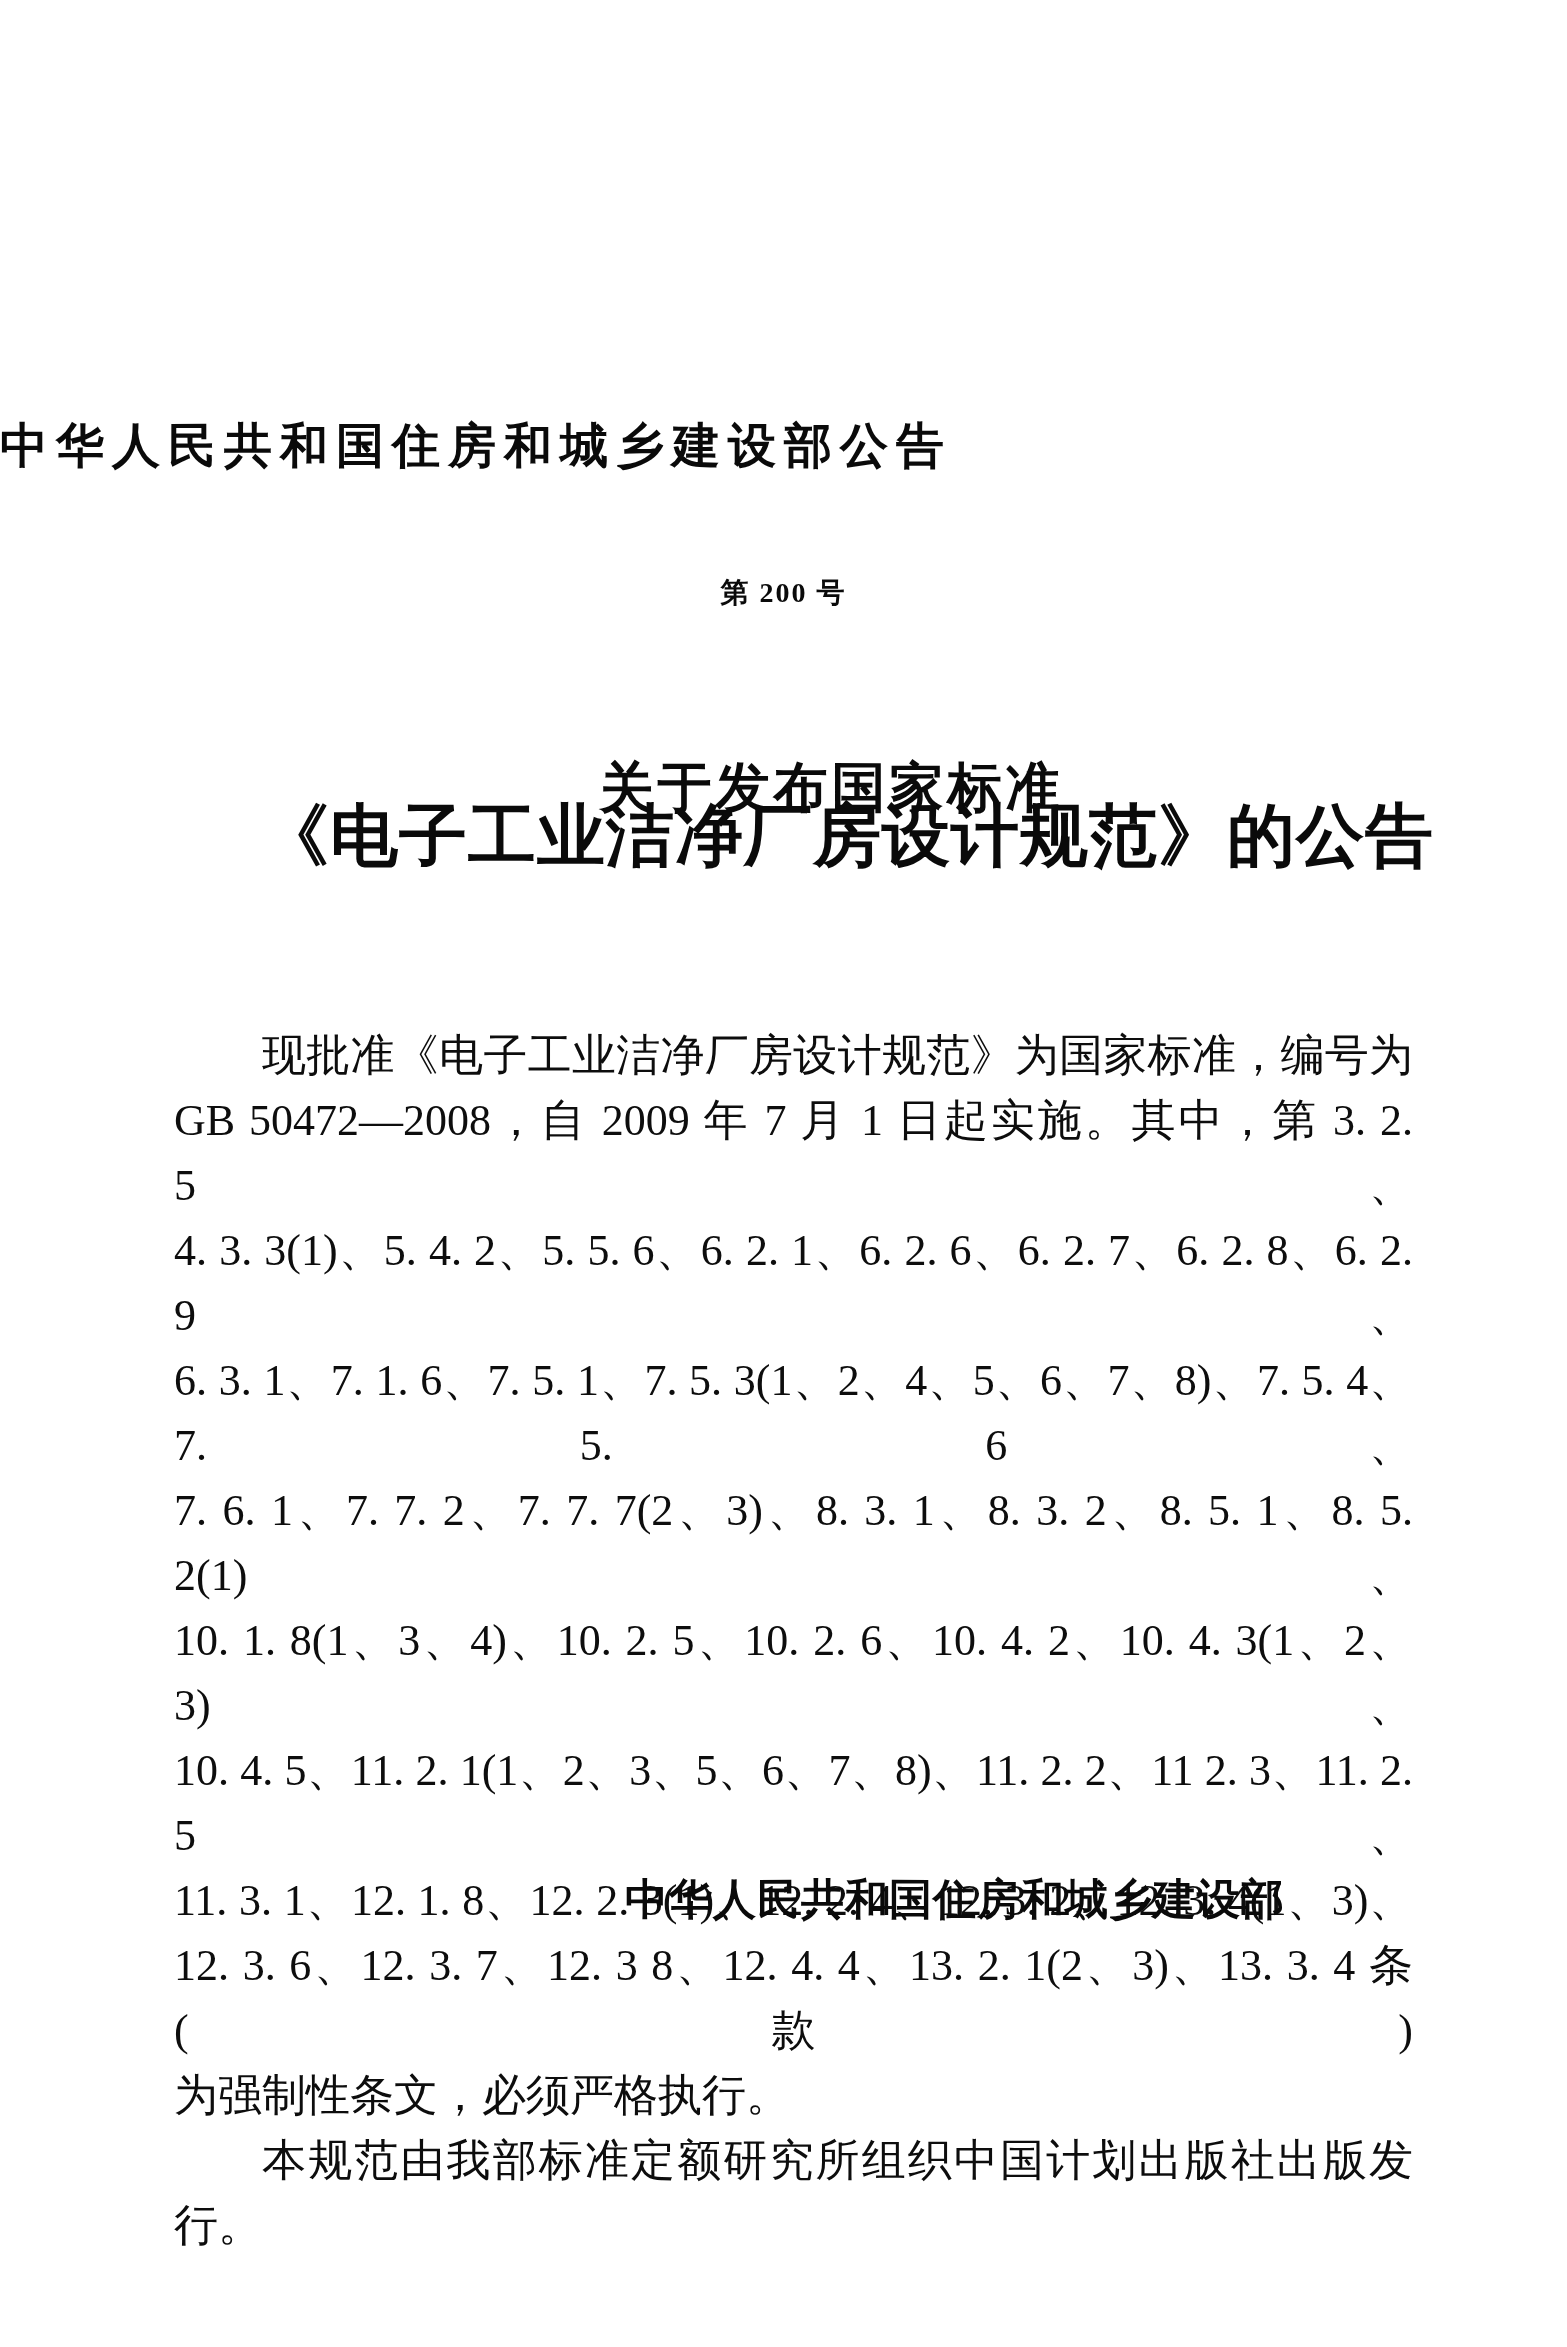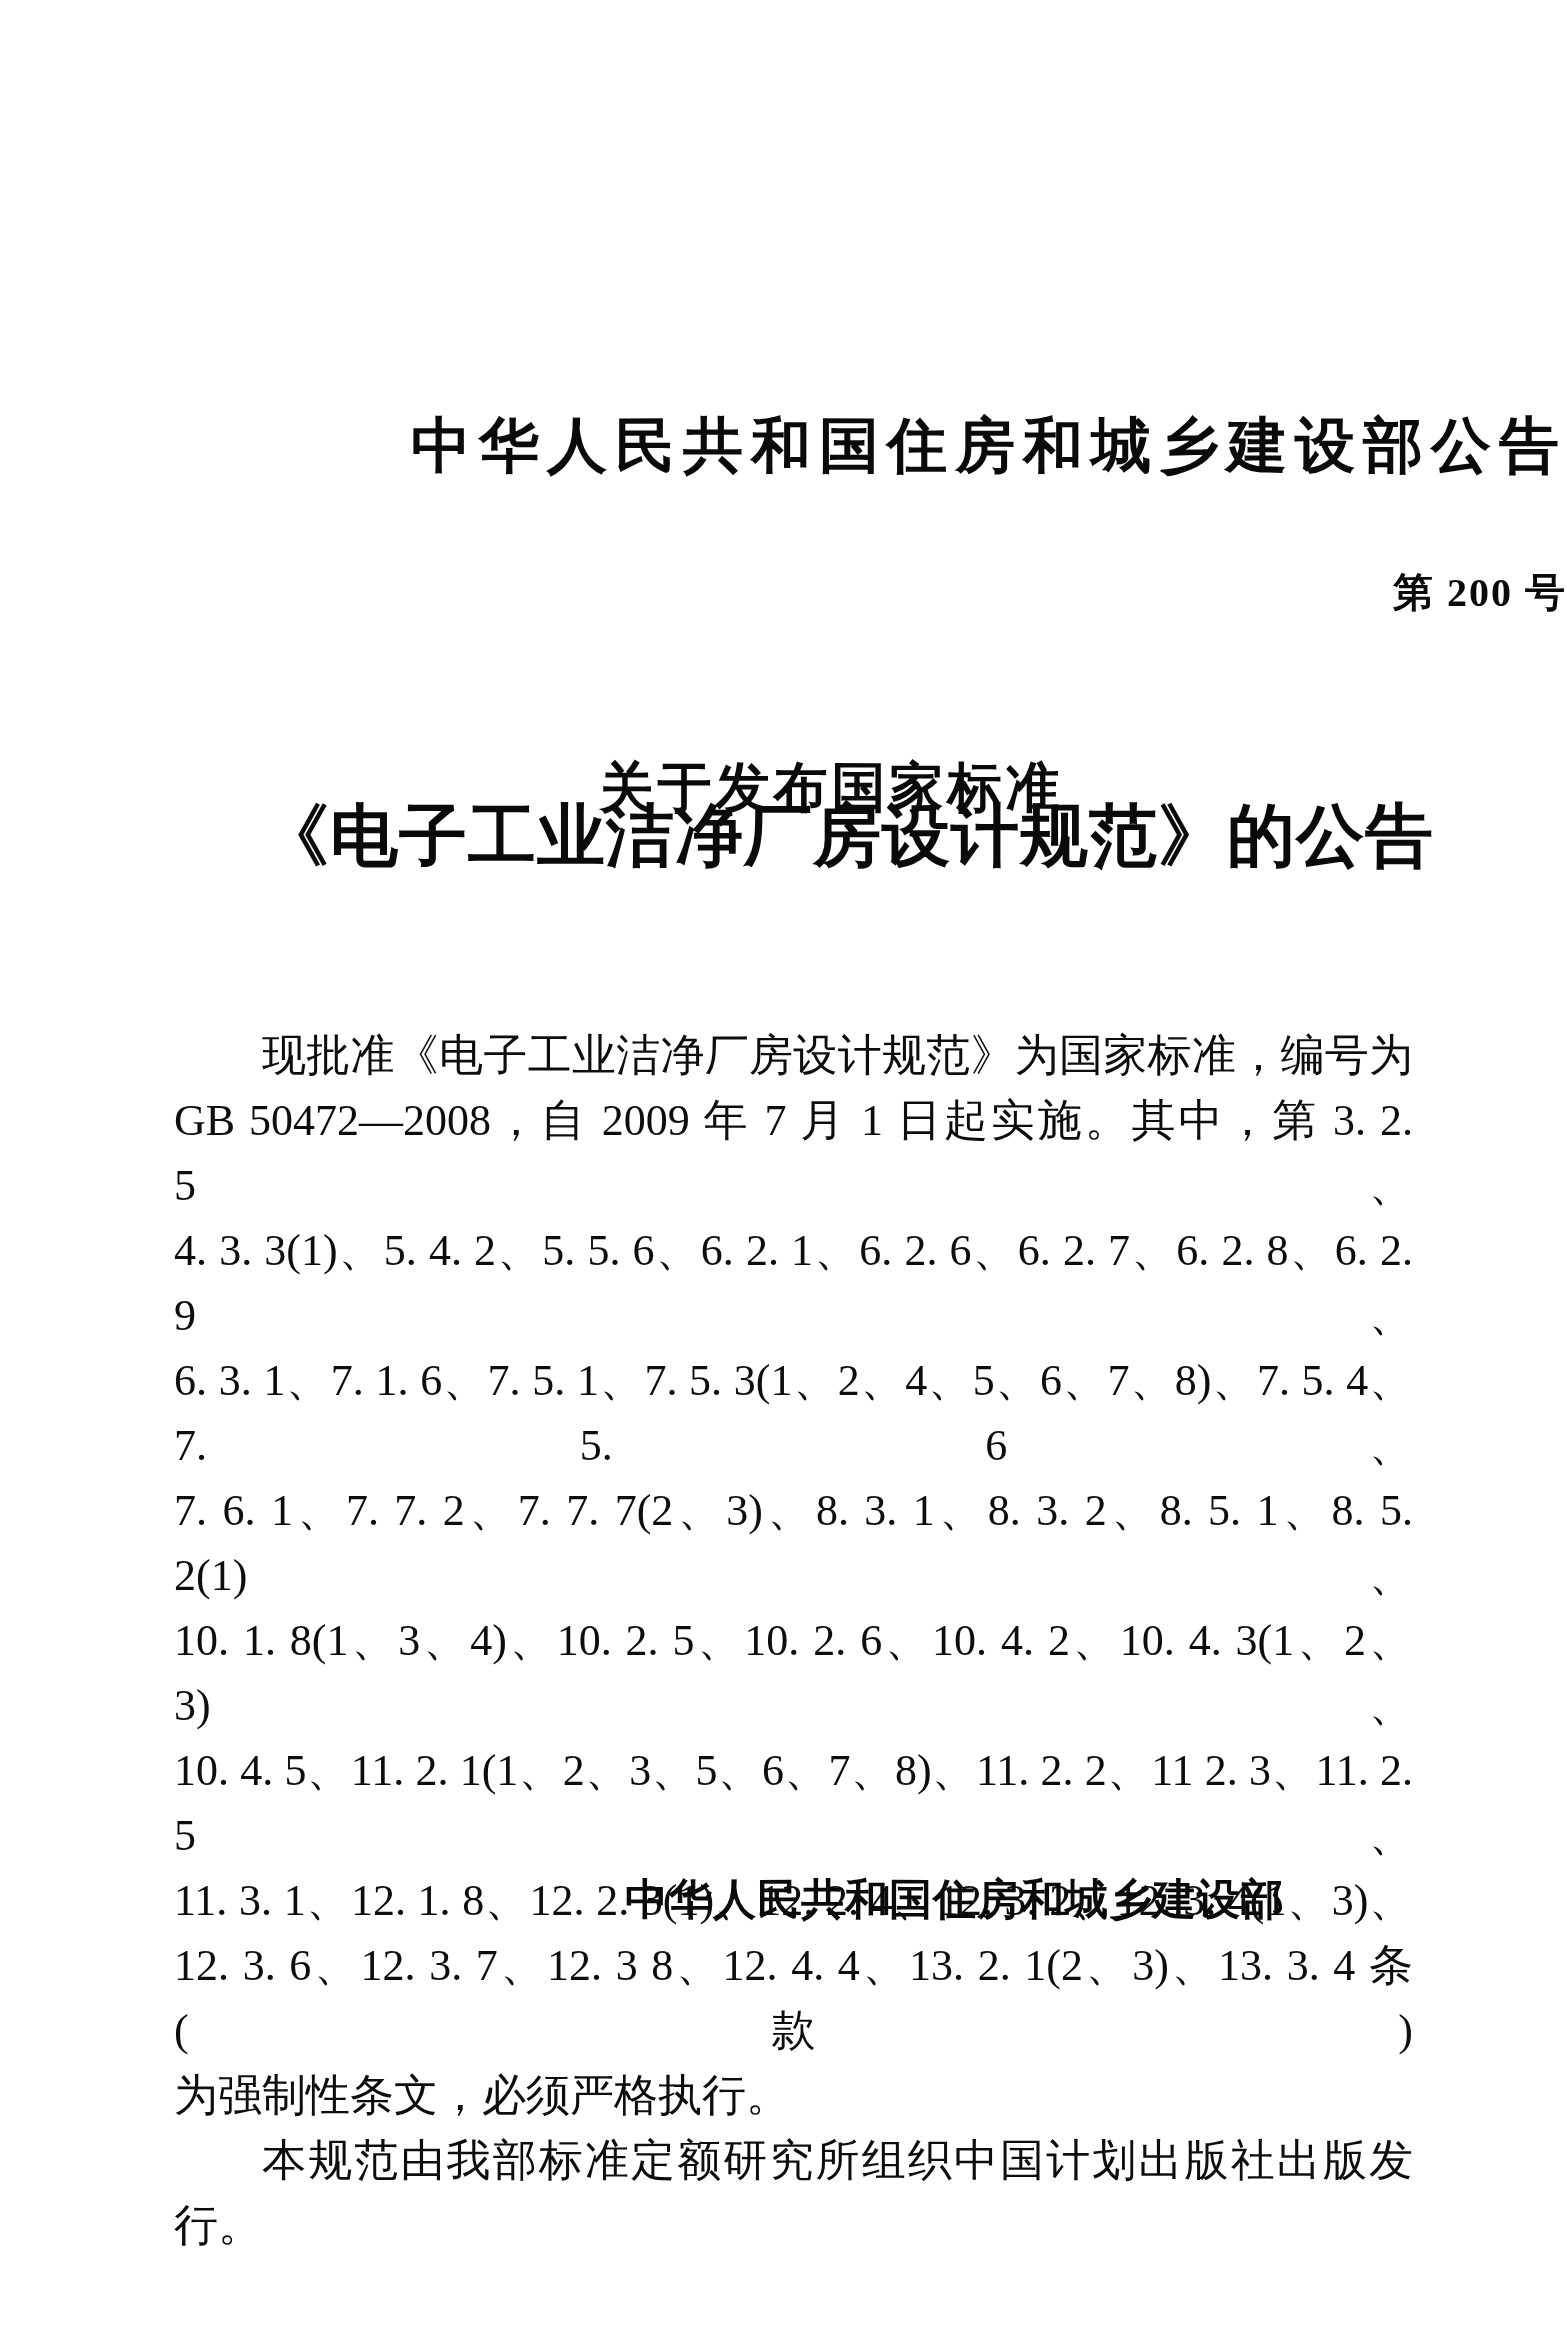--- a/index.html
+++ b/index.html
@@ -15,37 +15,37 @@
     color: #0a0a0a;
     overflow: hidden;
   }
   
   .doc-title {
     position: absolute;
     top: 410px;
     left: 0;
     width: 100%;
     margin: 0;
-    text-align: right;
+    text-align: left;
     font-family: "Liberation Sans", "DejaVu Sans", sans-serif;
     font-weight: bold;
-    font-size: 60px;
+    font-size: 48px;
     line-height: 72px;
     letter-spacing: 8px;
     white-space: nowrap;
   }
   .doc-number {
     position: absolute;
     top: 563px;
     left: 0;
     width: 100%;
-    text-align: right;
+    text-align: center;
     font-family: "Liberation Serif", "DejaVu Serif", serif;
     font-weight: bold;
-    font-size: 40px;
+    font-size: 28px;
     line-height: 60px;
     letter-spacing: 2px;
   }
   .subtitle {
     position: absolute;
     left: 0;
     width: 100%;
     text-align: center;
     font-family: "Liberation Serif", "DejaVu Serif", serif;
     font-weight: bold;

